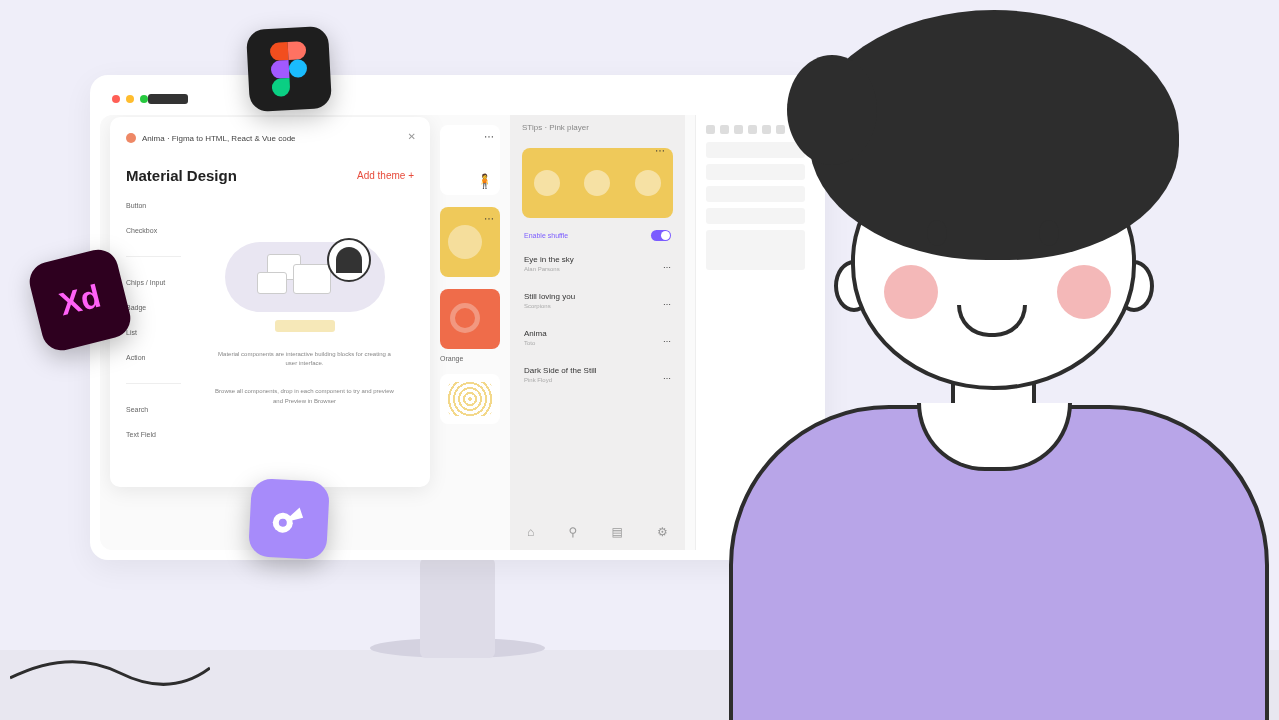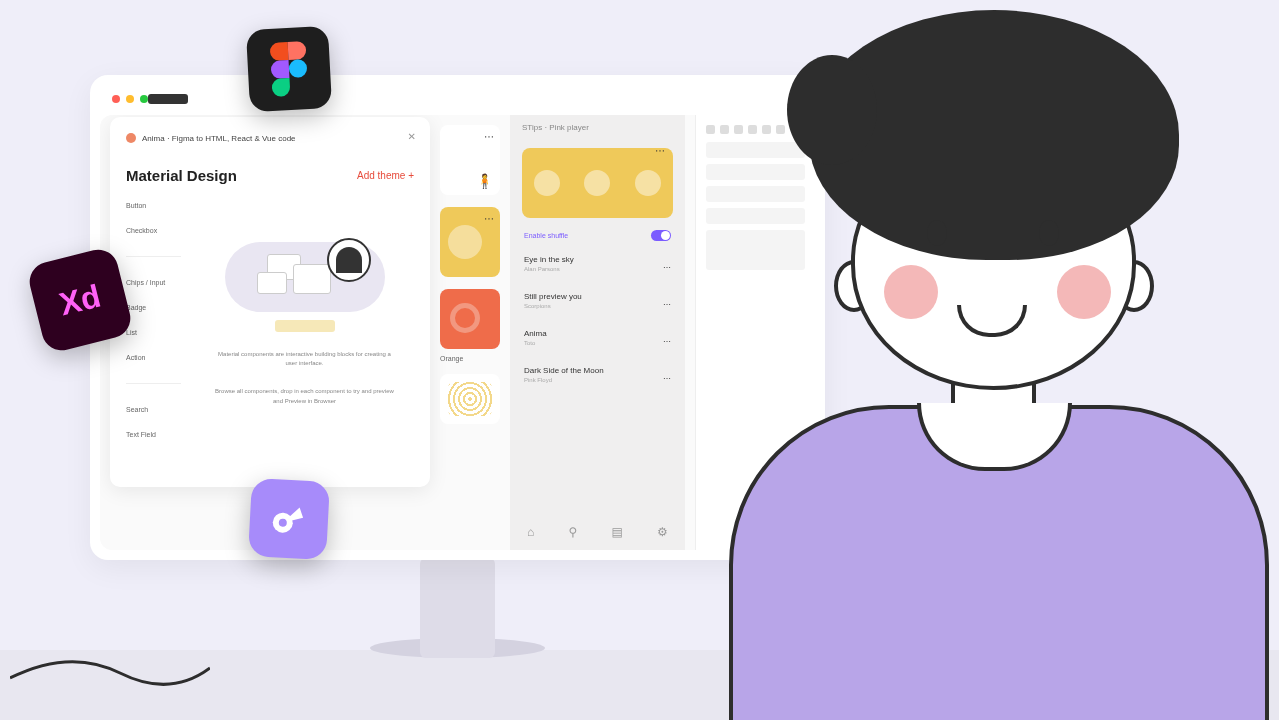--- a/index.html
+++ b/index.html
@@ -205,29 +205,29 @@
       </div>
       <div class="enable">
         <span>Enable shuffle</span>
         <div class="toggle"></div>
       </div>
       <div class="song">
           <div><span>Eye in the sky</span><span class="sub">Alan Parsons</span></div>
           <span>⋯</span>
         </div>
       <div class="song">
-          <div><span>Still preview you</span><span class="sub">Scorpions</span></div>
+          <div><span>Still loving you</span><span class="sub">Scorpions</span></div>
           <span>⋯</span>
         </div>
       <div class="song">
           <div><span>Anima</span><span class="sub">Toto</span></div>
           <span>⋯</span>
         </div>
       <div class="song">
-          <div><span>Dark Side of the Moon</span><span class="sub">Pink Floyd</span></div>
+          <div><span>Dark Side of the Still</span><span class="sub">Pink Floyd</span></div>
           <span>⋯</span>
         </div>
       <div class="nav">
         <span>⌂</span>
         <span>⚲</span>
         <span>▤</span>
         <span>⚙</span>
       </div>
     </div>
 

